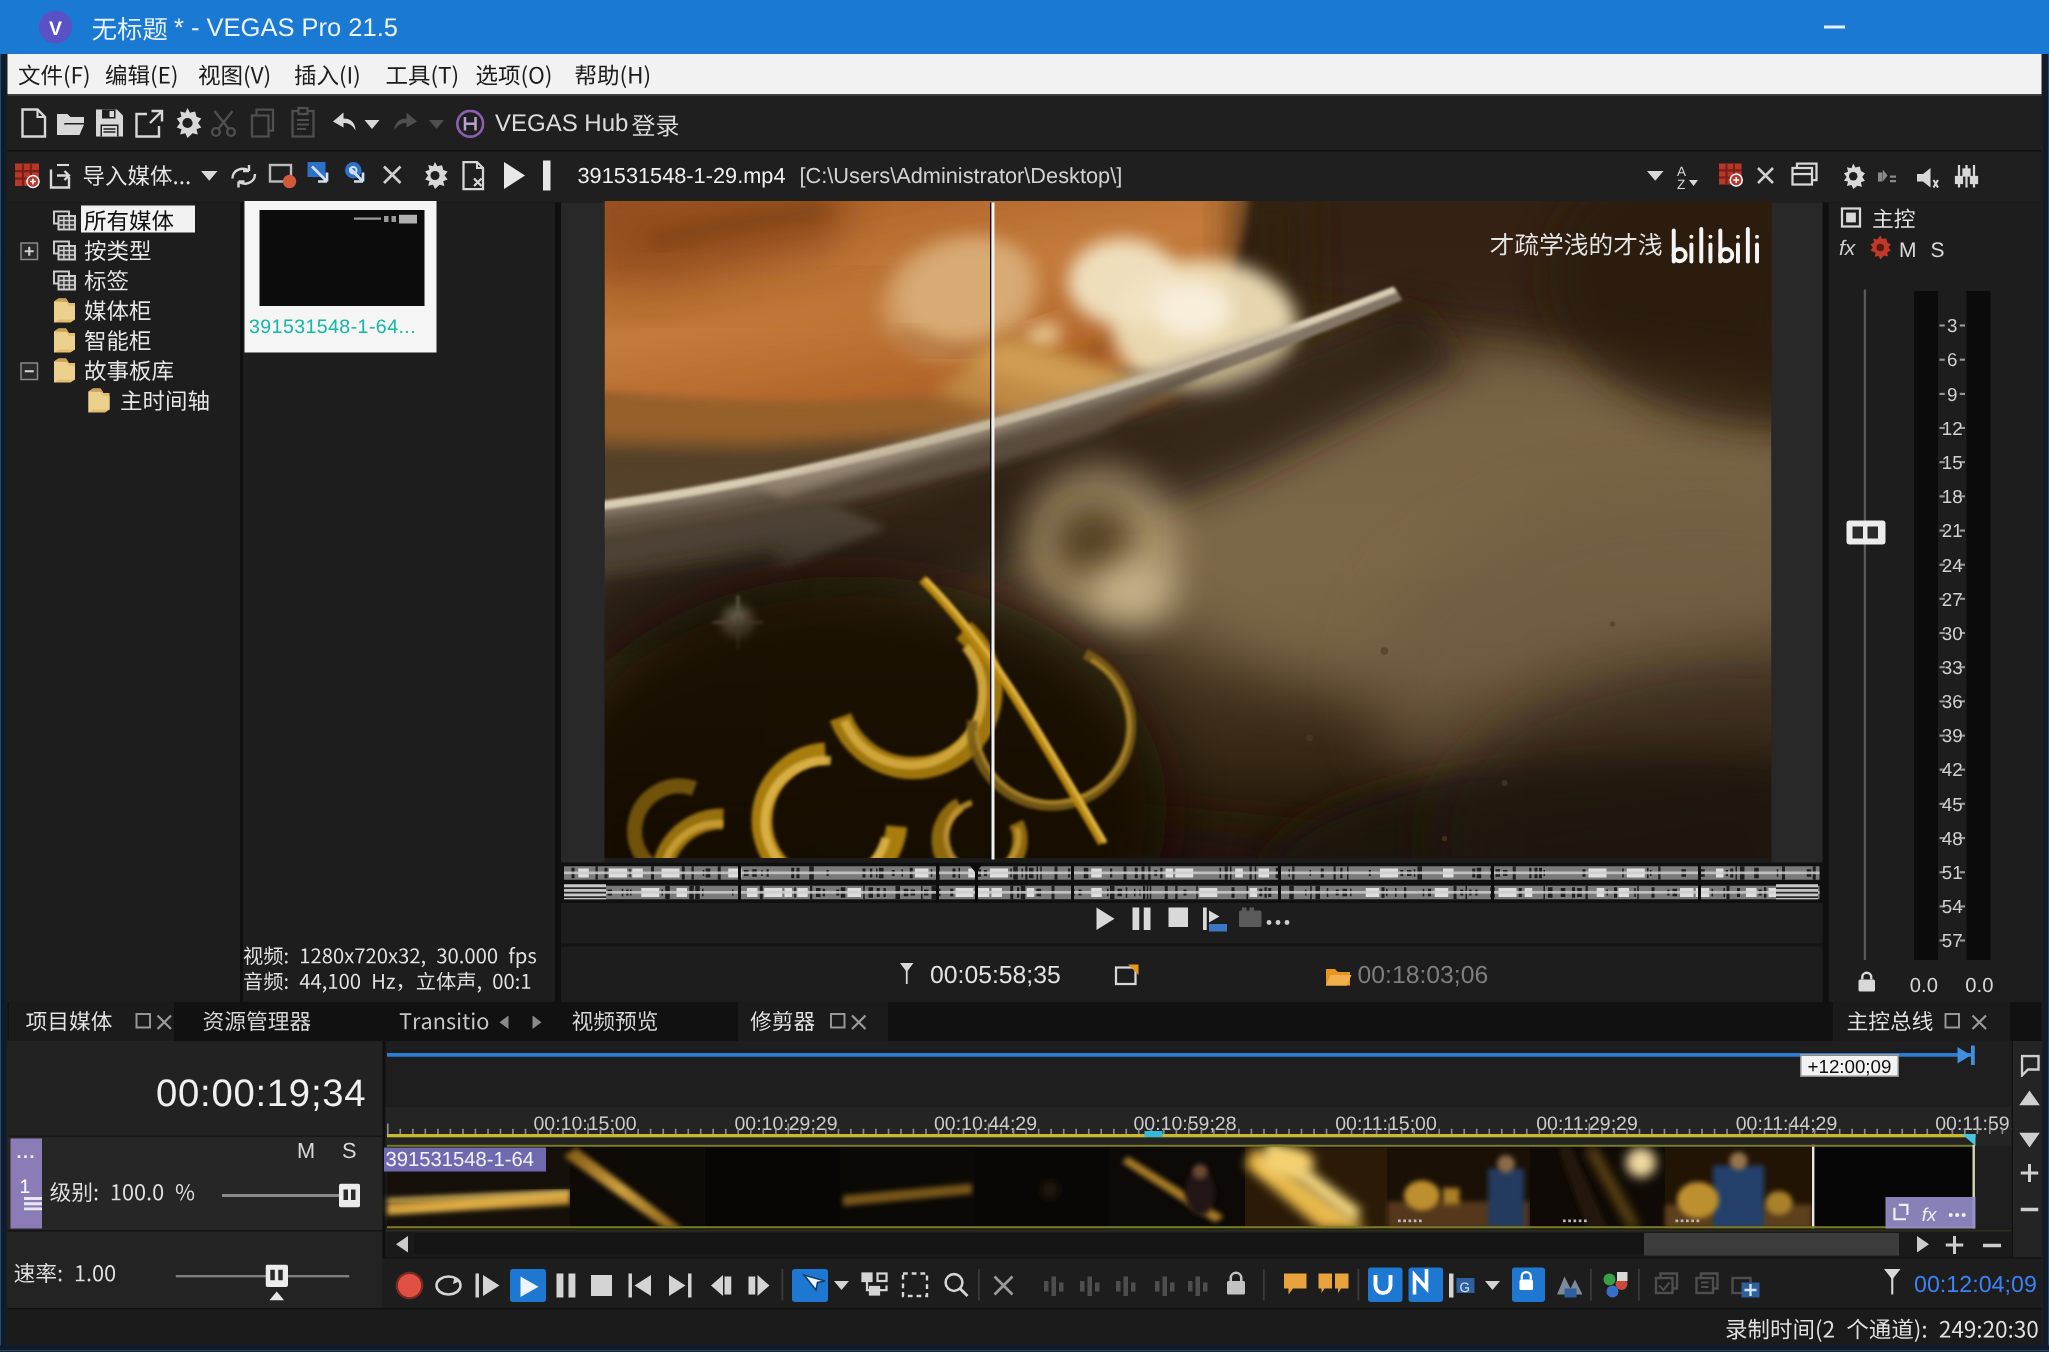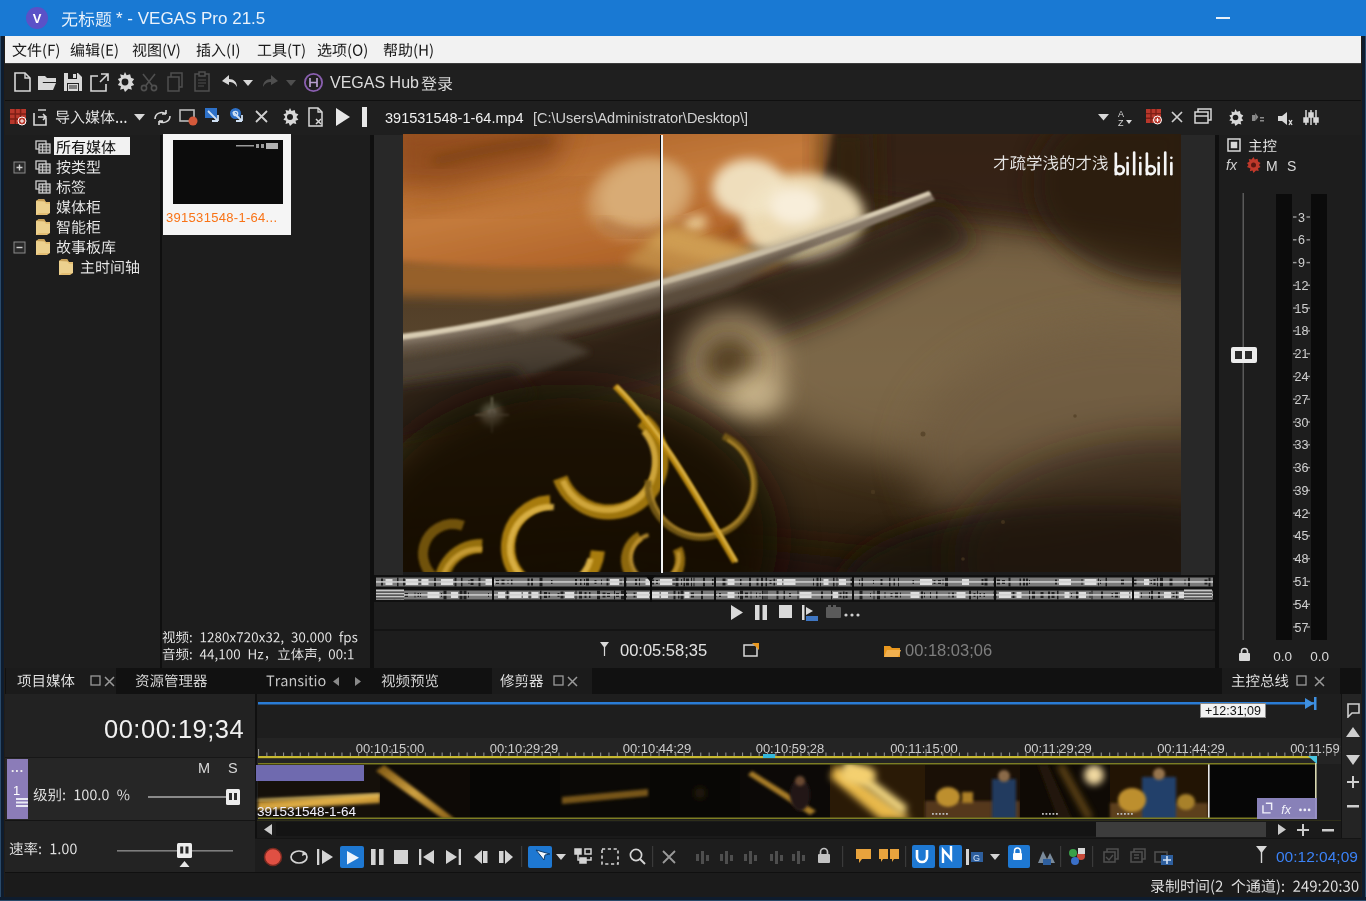--- a/index.html
+++ b/index.html
@@ -213,21 +213,21 @@
       <circle cx="9" cy="9" r="3" fill="#1f1f1f"></circle>
     </g>
     <g transform="translate(308,108)">
       <path d="M1 0h9l4 4v14H1z" fill="none" stroke="#d8d8d8" stroke-width="1.5"></path>
       <path d="M10 0v4h4" fill="none" stroke="#d8d8d8" stroke-width="1.3"></path>
       <path d="M8 11l5 5M13 11l-5 5" stroke="#d8d8d8" stroke-width="1.5"></path>
     </g>
     <path transform="translate(336,108)" d="M0 0l14 9-14 9z" fill="#e8e8e8"></path>
     <rect x="362" y="107" width="5" height="20" fill="#e8e8e8"></rect>
   </svg>
-<div class="abs" style="left:385px;top:110px;font-size:14.5px;color:#f0f0f0;white-space:pre;line-height:1.2;">391531548-1-64.mp4</div>
+<div class="abs" style="left:385px;top:110px;font-size:14.5px;color:#f0f0f0;white-space:pre;line-height:1.2;">391531548-1-29.mp4</div>
 <div class="abs" style="left:533px;top:110px;font-size:14.5px;color:#d2d2d2;white-space:pre;line-height:1.2;">[C:\Users\Administrator\Desktop\]</div>
 <svg class="abs" style="left:0px;top:0px;" width="1366" height="140" viewBox="0 0 1366 140">
     <path transform="translate(1098,114)" d="M0 0h11l-5.5 6.5z" fill="#d8d8d8"></path>
     <g transform="translate(1118,108)" fill="#d8d8d8">
       <text x="0" y="9" font-size="9" font-family="Liberation Sans">A</text>
       <text x="0" y="18" font-size="9" font-family="Liberation Sans">Z</text>
       <path d="M11 3v11M11 16l-3-4h6z"></path>
     </g>
     <g transform="translate(1146,109)">
       <rect width="15" height="14" fill="#b8372b"></rect>
@@ -359,21 +359,21 @@
 <div class="abs" style="left:163px;top:134px;width:128px;height:101px;background:#f5f5f5"></div>
 <div class="abs" style="left:173px;top:140px;width:110px;height:64px;background:#0c0c0c"></div>
 <svg class="abs" style="left:236px;top:143px;" width="44" height="8" viewBox="0 0 44 8">
     <g fill="#9a9a9a">
       <rect x="0" y="2" width="18" height="1.5"></rect>
       <rect x="20" y="1" width="3" height="4"></rect>
       <rect x="25" y="1" width="3" height="4"></rect>
       <rect x="30" y="0" width="12" height="6" fill="#b0b0b0"></rect>
     </g>
   </svg>
-<div class="abs" style="left:166px;top:210px;font-size:13px;color:#f97316;white-space:pre;line-height:1.2;letter-spacing:0.3px">391531548-1-64...</div>
+<div class="abs" style="left:166px;top:210px;font-size:13px;color:#14b8a6;white-space:pre;line-height:1.2;letter-spacing:0.3px">391531548-1-64...</div>
 <div style="position:absolute;left:162px;top:629px;">
     <svg width="195.9" height="16.9" viewBox="0 0 14513 1250" style="display:block;overflow:visible">
       <g transform="translate(0,980) scale(1,-1)" fill="#e4e4e4">
         <path transform="translate(0,0)" d="M450 791V259H523V725H832V259H907V791ZM154 804C190 765 229 710 247 673L308 713C290 748 250 800 211 838ZM637 649V454C637 297 607 106 354 -25C369 -37 393 -65 402 -81C552 -2 631 105 671 214V20C671 -47 698 -65 766 -65H857C944 -65 955 -24 965 133C946 138 921 148 902 163C898 19 893 -8 858 -8H777C749 -8 741 0 741 28V276H690C705 337 709 397 709 452V649ZM63 668V599H305C247 472 142 347 39 277C50 263 68 225 74 204C113 233 152 269 190 310V-79H261V352C296 307 339 250 359 219L407 279C388 301 318 381 280 422C328 490 369 566 397 644L357 671L343 668Z"></path>
         <path transform="translate(1000,0)" d="M701 501C699 151 688 35 446 -30C459 -43 477 -67 483 -83C743 -9 762 129 764 501ZM728 84C795 34 881 -38 923 -82L968 -34C925 9 837 78 770 126ZM428 386C376 178 261 42 49 -25C64 -40 81 -65 88 -83C315 -3 438 144 493 371ZM133 397C113 323 80 248 37 197C54 189 81 172 93 162C135 217 174 301 196 383ZM544 609V137H608V550H854V139H922V609H742L782 714H950V781H518V714H709C699 680 686 640 672 609ZM114 753V529H39V461H248V158H316V461H502V529H334V652H479V716H334V841H266V529H176V753Z"></path>
         <path transform="translate(2000,0)" d="M139 390C175 390 205 418 205 460C205 501 175 530 139 530C102 530 73 501 73 460C73 418 102 390 139 390ZM139 -13C175 -13 205 15 205 56C205 98 175 126 139 126C102 126 73 98 73 56C73 15 102 -13 139 -13Z"></path>
         <path transform="translate(2778,0)" d="M88 0H490V76H343V733H273C233 710 186 693 121 681V623H252V76H88Z"></path>
         <path transform="translate(3333,0)" d="M44 0H505V79H302C265 79 220 75 182 72C354 235 470 384 470 531C470 661 387 746 256 746C163 746 99 704 40 639L93 587C134 636 185 672 245 672C336 672 380 611 380 527C380 401 274 255 44 54Z"></path>
         <path transform="translate(3888,0)" d="M280 -13C417 -13 509 70 509 176C509 277 450 332 386 369V374C429 408 483 474 483 551C483 664 407 744 282 744C168 744 81 669 81 558C81 481 127 426 180 389V385C113 349 46 280 46 182C46 69 144 -13 280 -13ZM330 398C243 432 164 471 164 558C164 629 213 676 281 676C359 676 405 619 405 546C405 492 379 442 330 398ZM281 55C193 55 127 112 127 190C127 260 169 318 228 356C332 314 422 278 422 179C422 106 366 55 281 55Z"></path>
         <path transform="translate(4443,0)" d="M278 -13C417 -13 506 113 506 369C506 623 417 746 278 746C138 746 50 623 50 369C50 113 138 -13 278 -13ZM278 61C195 61 138 154 138 369C138 583 195 674 278 674C361 674 418 583 418 369C418 154 361 61 278 61Z"></path>
@@ -1280,21 +1280,21 @@
     <rect x="1301.0" y="58.5" width="1.1" height="3.5" fill="#8d8d8d"></rect>
     <rect x="1309.3" y="58.5" width="1.1" height="3.5" fill="#8d8d8d"></rect>
     <rect x="1317.7" y="58.5" width="1.1" height="3.5" fill="#8d8d8d"></rect>
     <rect x="1326.0" y="55" width="1.1" height="7" fill="#8d8d8d"></rect>
     <rect x="1334.4" y="58.5" width="1.1" height="3.5" fill="#8d8d8d"></rect>
     <rect x="258" y="62" width="1059" height="2.2" fill="#c8ba30"></rect>
     <rect x="763" y="60" width="12" height="4" fill="#35b8dc"></rect>
     <path d="M1317 62l-9 0 9 8z" fill="#49c4e0"></path>
   </svg>
 <div class="abs" style="left:1200px;top:703px;width:66px;height:15px;background:#f2f2f2;border:1px solid #8a8a8a"></div>
-<div class="abs" style="left:1205px;top:704px;font-size:12.5px;color:#111;white-space:pre;line-height:1.2;">+12:31;09</div>
+<div class="abs" style="left:1205px;top:704px;font-size:12.5px;color:#111;white-space:pre;line-height:1.2;">+12:00;09</div>
 <div class="abs" style="left:0;top:763px;width:1366px;height:56px"><svg width="1366" height="56" viewBox="0 0 1366 56">
       <defs>
         <linearGradient id="gold" x1="0" y1="0" x2="1" y2="1">
           <stop offset="0" stop-color="#8a5f14"></stop>
           <stop offset="0.5" stop-color="#e2b047"></stop>
           <stop offset="1" stop-color="#9a6c1a"></stop>
         </linearGradient>
         <filter id="tb2" x="-30%" y="-30%" width="160%" height="160%">
           <feGaussianBlur stdDeviation="1.6"></feGaussianBlur>
         </filter>
@@ -1358,21 +1358,21 @@
         <rect x="1120.5" y="50" width="1.8" height="1.8"></rect>
         <rect x="1124.0" y="50" width="1.8" height="1.8"></rect>
         <rect x="1127.5" y="50" width="1.8" height="1.8"></rect>
         <rect x="1131.0" y="50" width="1.8" height="1.8"></rect>
       </g>
       <rect x="258" y="0" width="1058" height="1.5" fill="#7d7d24"></rect>
       <rect x="258" y="54.5" width="1058" height="1.5" fill="#7d7d24"></rect>
       <rect x="1315" y="0" width="1.6" height="56" fill="#d8d8b0"></rect>
     </svg></div>
 <div class="abs" style="left:256px;top:765px;width:108px;height:16px;background:rgba(124,118,198,0.88)"></div>
-<div class="abs" style="left:257px;top:804px;font-size:13.5px;color:#f2f2ff;white-space:pre;line-height:1.2;">391531548-1-64</div>
+<div class="abs" style="left:257px;top:765px;font-size:13.5px;color:#f2f2ff;white-space:pre;line-height:1.2;">391531548-1-64</div>
 <div class="abs" style="left:1257px;top:798px;width:60px;height:21px;background:rgba(148,140,200,0.92)"></div>
 <svg class="abs" style="left:1262px;top:802px;" width="50" height="14" viewBox="0 0 52 14">
     <g stroke="#f0f0fa" fill="none" stroke-width="1.5">
       <path d="M1 3v8h8M4 1h6v7"></path>
     </g>
     <text x="20" y="12" font-family="Liberation Sans" font-style="italic" font-size="13" fill="#f0f0fa">fx</text>
     <g fill="#f0f0fa">
       <circle cx="40" cy="8" r="1.4"></circle>
       <circle cx="44.5" cy="8" r="1.4"></circle>
       <circle cx="49" cy="8" r="1.4"></circle>

